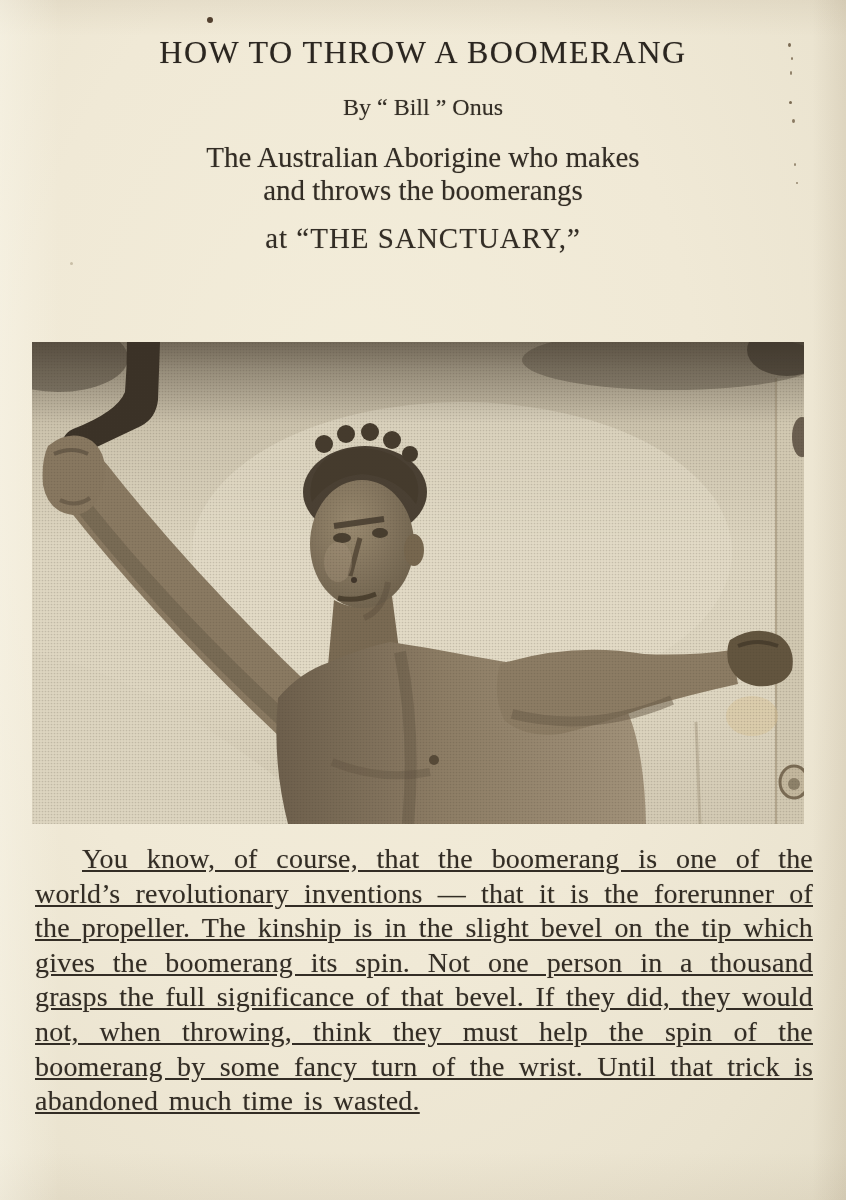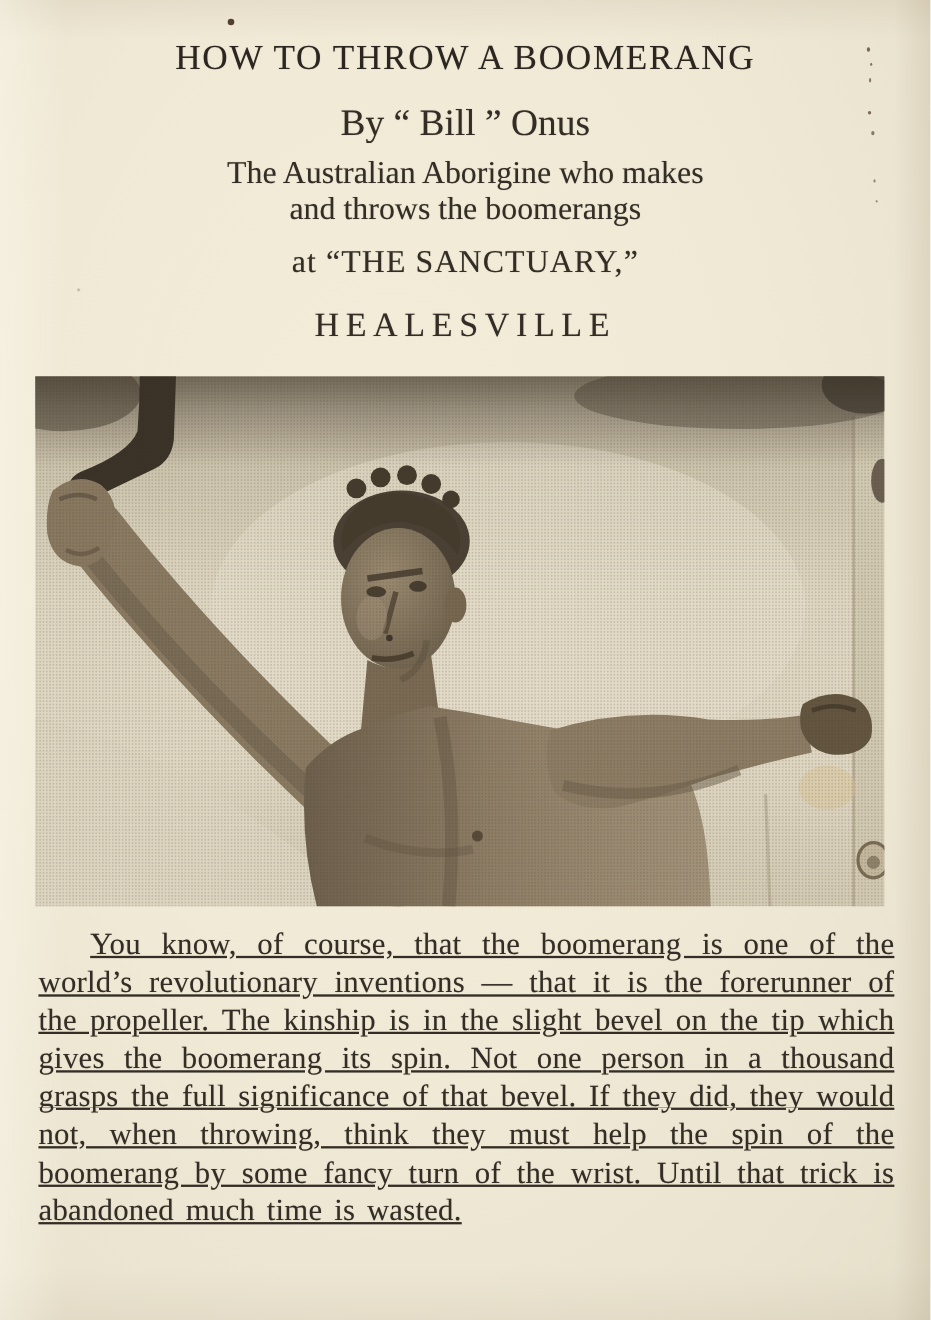--- a/index.html
+++ b/index.html
@@ -11,21 +11,21 @@
     background-image:
       linear-gradient(to left, rgba(140,120,90,.14), rgba(140,120,90,0) 4%),
       linear-gradient(to right, rgba(250,247,235,.5), rgba(250,247,235,0) 7%),
       linear-gradient(to bottom, rgba(140,120,90,.10), rgba(140,120,90,0) 3%),
       linear-gradient(to top, rgba(140,120,90,.08), rgba(140,120,90,0) 4%),
       radial-gradient(ellipse at 42% 38%, #f3edda 0%, #f0e9d6 50%, #eae3cf 82%, #e5dec9 100%);
   }
   .ctr{position:absolute;left:0;width:100%;text-align:center;white-space:nowrap;}
   .title{top:34px;font-size:32px;font-weight:normal;letter-spacing:1.5px;color:#2b2620;
          text-shadow:0 0 1px rgba(43,38,32,.55);}
-  .byline{top:94px;font-size:34px;}
+  .byline{top:94px;font-size:24px;}
   .sub1{top:141px;font-size:29px;font-family:Liberation Serif, serif;}
   .sub2{top:174px;font-size:29px;}
   .venue{top:222px;font-size:29px;letter-spacing:1px;}
   .loc{top:277px;font-size:31px;letter-spacing:6px;}
   .headtxt{text-shadow:0 0 1px rgba(51,45,37,.35);}
   .photo{position:absolute;left:32px;top:342px;width:772px;height:482px;}
   .photo svg{display:block;width:100%;height:100%;}
   .para{
     position:absolute;left:35px;top:842px;width:778px;
     font-size:28px;line-height:34.6px;letter-spacing:.2px;word-spacing:3.5px;
@@ -47,21 +47,20 @@
 </head>
 <body>
 
 <div class="page">
 
   <div class="ctr title headtxt">HOW TO THROW A BOOMERANG</div>
   <div class="ctr byline headtxt">By “ Bill ” Onus</div>
   <div class="ctr sub1 headtxt">The Australian Aborigine who makes</div>
   <div class="ctr venue headtxt">at “THE SANCTUARY,”</div>
   <div class="ctr sub2 headtxt">and throws the boomerangs</div>
-  <div class="ctr loc headtxt">HEALESVILLE</div>
 
   <div class="photo" role="img" aria-label="Halftone newspaper-style photograph of Bill Onus, shirtless, facing slightly left, right arm raised holding a dark boomerang, left arm outstretched to the right ending in a clenched fist">
     <svg viewBox="0 0 772 482" preserveAspectRatio="none">
       <defs>
         <linearGradient id="bgV" x1="0" y1="0" x2="0" y2="1">
           <stop offset="0" stop-color="#a89d88"></stop>
           <stop offset="0.06" stop-color="#c2b8a2"></stop>
           <stop offset="0.18" stop-color="#cdc4ae"></stop>
           <stop offset="0.42" stop-color="#ded6c1"></stop>
           <stop offset="0.72" stop-color="#dfd7c2"></stop>

